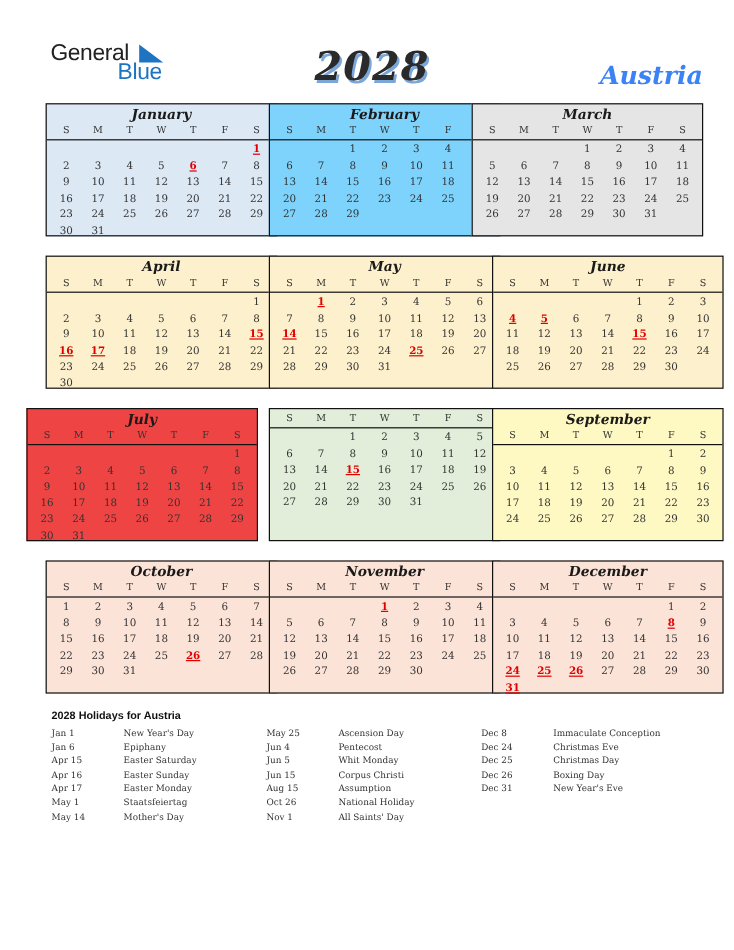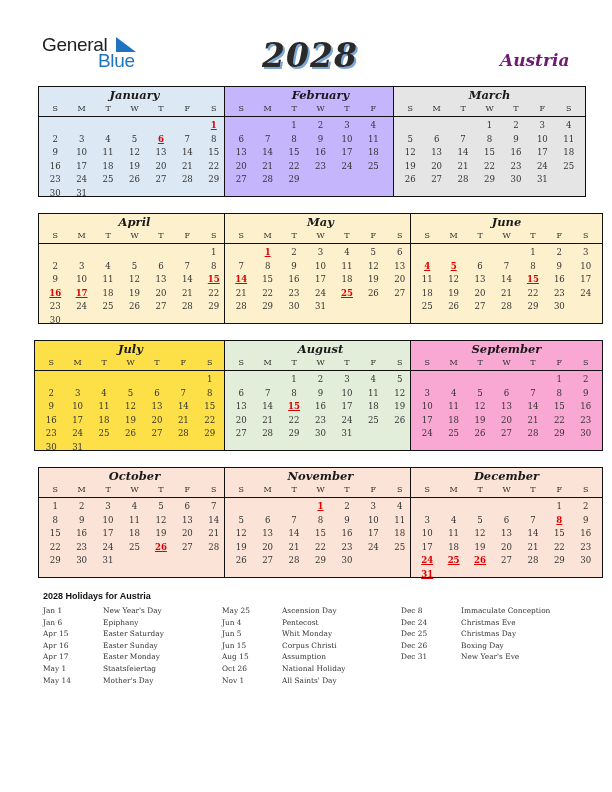--- a/index.html
+++ b/index.html
@@ -2,21 +2,21 @@
 <html><head>
 <meta charset="utf-8">
 <style>
   html, body { margin:0; padding:0; background:#ffffff; }
   body { width:612px; height:792px; position:relative; overflow:hidden; font-family:"DejaVu Serif", serif; color:#333; }
   .logo { position:absolute; left:42px; top:34px; width:100px; height:40px; }
   .logo-general { position:absolute; left:0; top:0; font-family:"Liberation Sans", sans-serif; font-size:19px; color:#222; letter-spacing:-0.3px; }
   .logo-blue { position:absolute; left:56px; top:16px; font-family:"Liberation Sans", sans-serif; font-size:19px; color:#1f74c2; letter-spacing:-0.3px; }
   .logo-tri { position:absolute; left:74px; top:3px; width:0; height:0; border-left:20px solid #1f74c2; border-top:15px solid transparent; }
   .year { position:absolute; left:262px; top:36px; font-family:"DejaVu Serif", serif; font-style:italic; font-weight:bold; font-size:33px; color:#2a2a2a; text-shadow:2px 2px 0 #7aa7d8; letter-spacing:1px; }
-  .country { position:absolute; left:500px; top:50px; font-family:"DejaVu Serif", serif; font-style:italic; font-weight:bold; font-size:17px; color:#701a75; }
+  .country { position:absolute; left:500px; top:50px; font-family:"DejaVu Serif", serif; font-style:italic; font-weight:bold; font-size:21px; color:#3b82f6; }
   .month { position:absolute; width:193px; height:111px; border:1.3px solid #111; box-sizing:border-box; }
   .m-title { text-align:center; font-family:"DejaVu Serif", serif; font-style:italic; font-weight:bold; font-size:11.5px; color:#1a1a1a; height:14px; line-height:16px; }
   .m-head { display:grid; grid-template-columns:repeat(7,1fr); height:15px; line-height:15px; border-bottom:1.3px solid #111; padding:0 3px; }
   .m-head span { text-align:center; font-size:8px; color:#333; }
   .m-grid { display:grid; grid-template-columns:repeat(7,1fr); grid-auto-rows:13.6px; padding:2px 3px 0 3px; }
   .m-grid span { text-align:center; font-size:8.6px; line-height:13.6px; color:#333; }
   .m-grid span.hol { color:#e00000; font-weight:bold; text-decoration:underline; }
   .hol-title { position:absolute; left:43px; top:591px; font-family:"Liberation Sans", sans-serif; font-weight:bold; font-size:9px; color:#111; }
   .hol-col { position:absolute; top:605px; }
   .hol-row { display:flex; height:11.6px; line-height:11.6px; font-size:7.4px; color:#333;gap:24px; }
@@ -78,21 +78,21 @@
         <span>24</span>
         <span>25</span>
         <span>26</span>
         <span>27</span>
         <span>28</span>
         <span>29</span>
         <span>30</span>
         <span>31</span>
       </div>
     </div>
-    <div class="month" style="left: 224px; top: 86px; background: #c4b5fd;">
+    <div class="month" style="left: 224px; top: 86px; background: #7dd3fc;">
       <div class="m-title">February</div>
       <div class="m-head">
         <span>S</span>
         <span>M</span>
         <span>T</span>
         <span>W</span>
         <span>T</span>
         <span>F</span>
         <span>S</span>
       </div>
@@ -315,21 +315,21 @@
         <span>23</span>
         <span>24</span>
         <span>25</span>
         <span>26</span>
         <span>27</span>
         <span>28</span>
         <span>29</span>
         <span>30</span>
       </div>
     </div>
-    <div class="month" style="left: 34px; top: 340px; background: #fde047;">
+    <div class="month" style="left: 22px; top: 340px; background: #ef4444;">
       <div class="m-title">July</div>
       <div class="m-head">
         <span>S</span>
         <span>M</span>
         <span>T</span>
         <span>W</span>
         <span>T</span>
         <span>F</span>
         <span>S</span>
       </div>
@@ -367,21 +367,20 @@
         <span>25</span>
         <span>26</span>
         <span>27</span>
         <span>28</span>
         <span>29</span>
         <span>30</span>
         <span>31</span>
       </div>
     </div>
     <div class="month" style="left: 224px; top: 340px; background: rgb(226, 238, 218);">
-      <div class="m-title">August</div>
       <div class="m-head">
         <span>S</span>
         <span>M</span>
         <span>T</span>
         <span>W</span>
         <span>T</span>
         <span>F</span>
         <span>S</span>
       </div>
       <div class="m-grid">
@@ -413,21 +412,21 @@
         <span>24</span>
         <span>25</span>
         <span>26</span>
         <span>27</span>
         <span>28</span>
         <span>29</span>
         <span>30</span>
         <span>31</span>
       </div>
     </div>
-    <div class="month" style="left: 410px; top: 340px; background: #f9a8d4;">
+    <div class="month" style="left: 410px; top: 340px; background: #fef9c3;">
       <div class="m-title">September</div>
       <div class="m-head">
         <span>S</span>
         <span>M</span>
         <span>T</span>
         <span>W</span>
         <span>T</span>
         <span>F</span>
         <span>S</span>
       </div>

